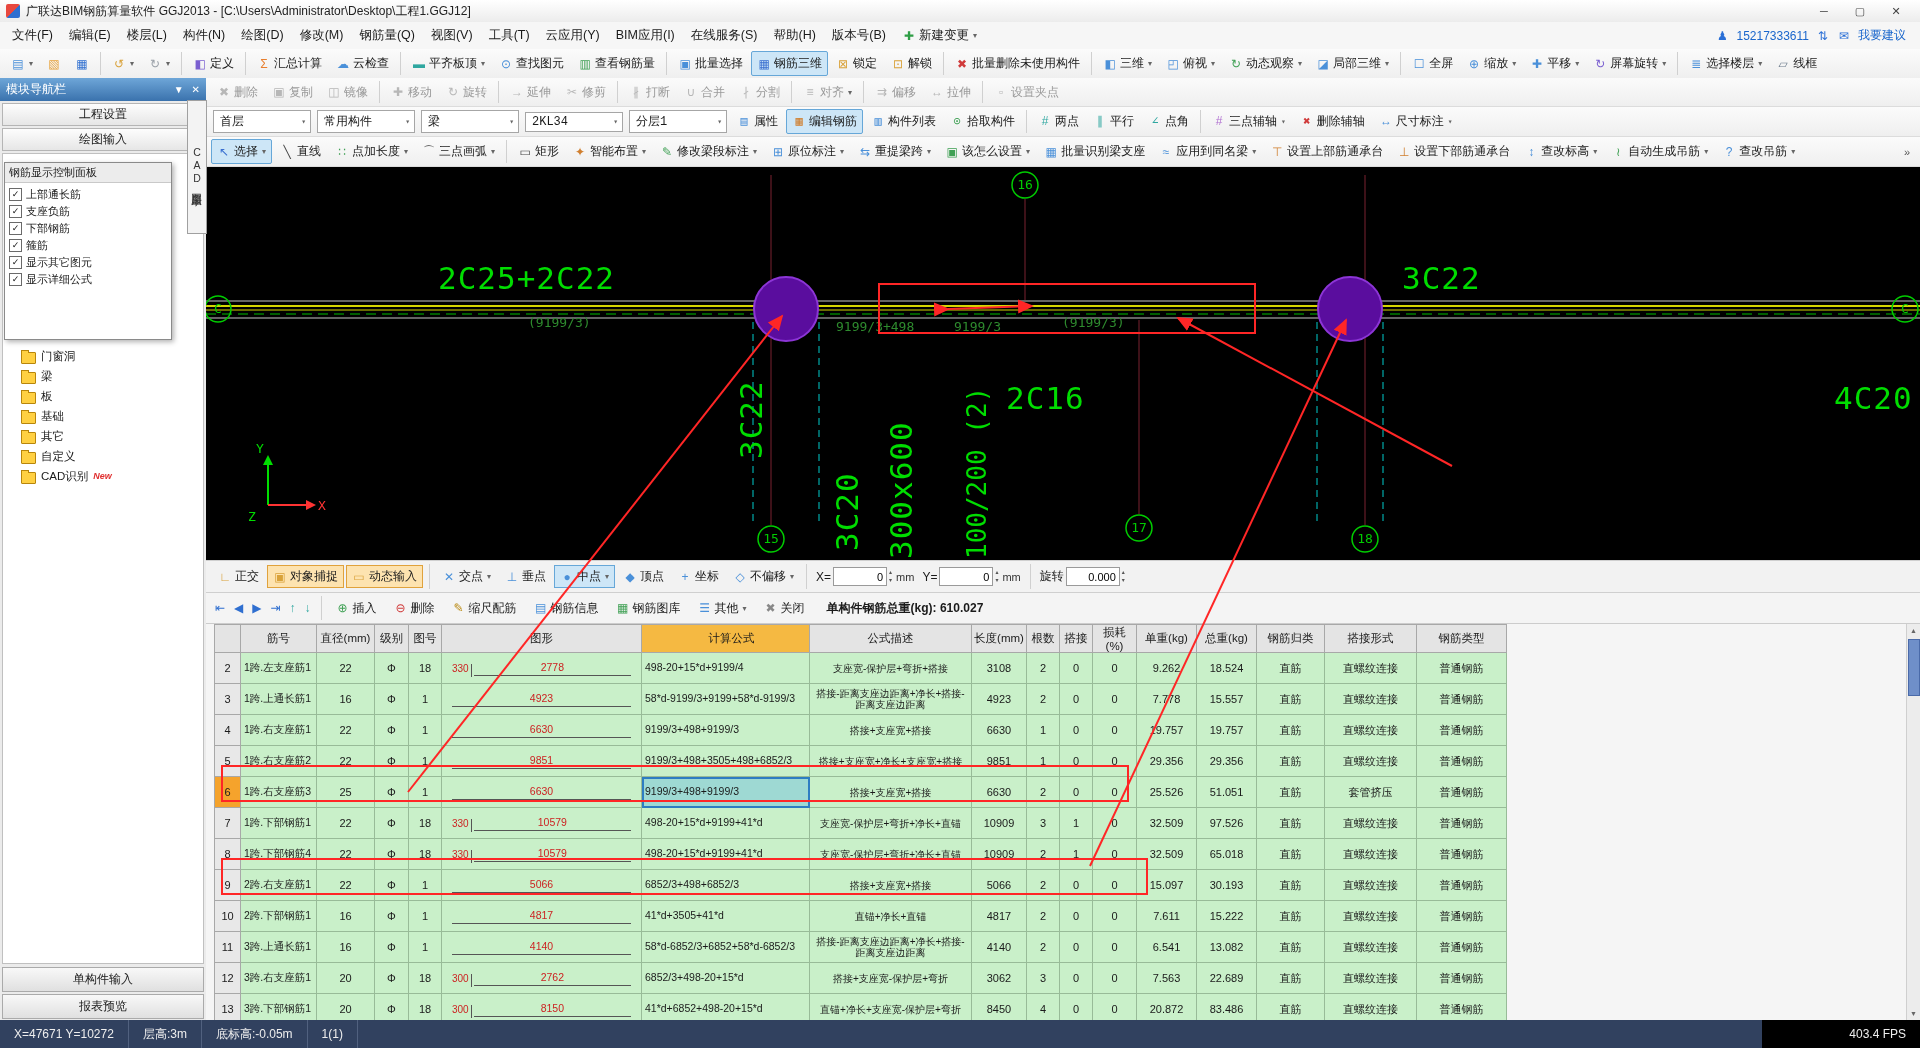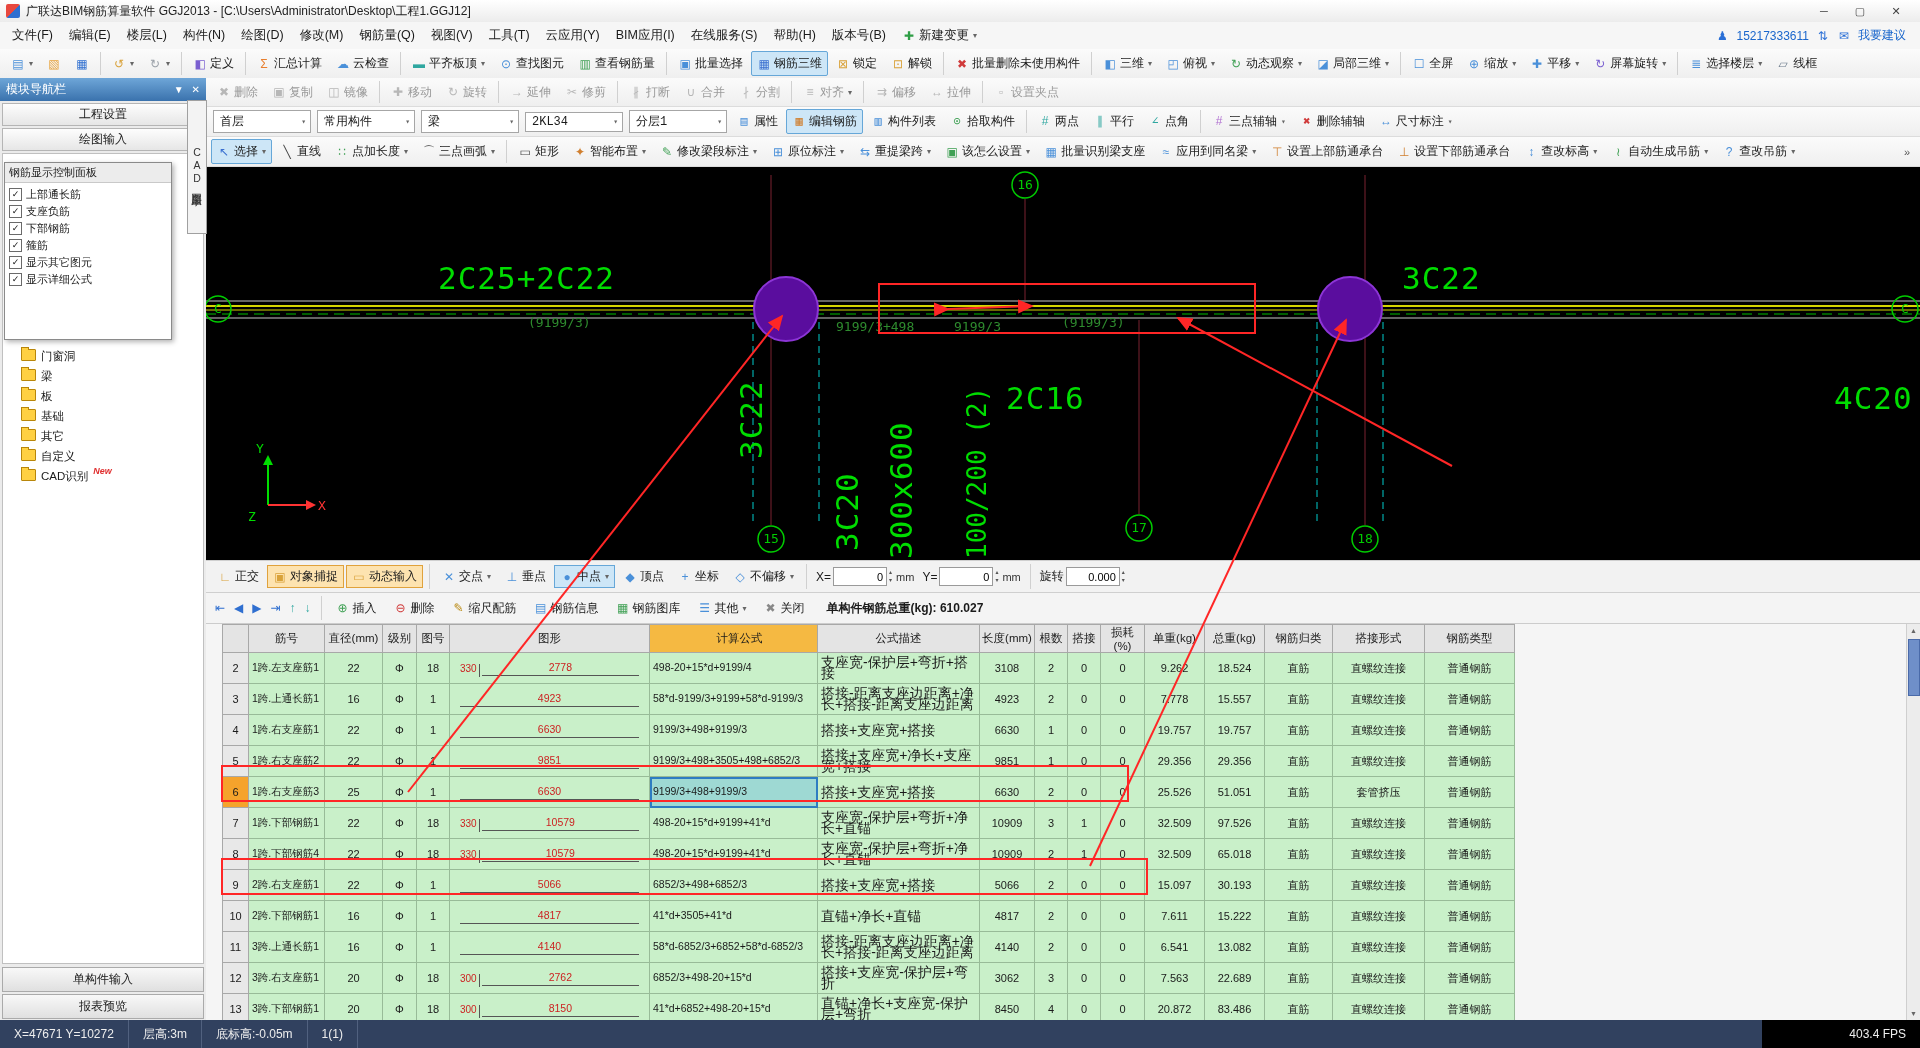--- a/index.html
+++ b/index.html
@@ -42,21 +42,21 @@
           text-align:center;padding:2px 0;font-size:12px;flex:none;}
   .lp-tree{flex:1;background:#fff;border:1px solid #c0c0c0;margin:2px;position:relative;overflow:hidden;}
   .display-panel{position:absolute;left:1px;top:8px;width:166px;height:176px;background:#fff;
                  border:1px solid #8a8a8a;box-shadow:2px 2px 5px rgba(0,0,0,.3);z-index:3;}
   .dp-title{background:#ececec;border-bottom:1px solid #c9c9c9;font-size:11px;padding:2px 4px;}
   #dp-checks{padding:3px 2px;}
   .chk{display:flex;align-items:center;gap:4px;font-size:11px;padding:1px 2px;}
   .cb{width:11px;height:11px;border:1px solid #6a6a6a;background:#fff;font-size:9px;line-height:10px;
       text-align:center;color:#111;flex:none;}
   .tree{position:absolute;top:192px;left:4px;right:2px;}
-  .titem{display:flex;align-items:flex-start;gap:5px;font-size:11.5px;padding:2.5px 0 2.5px 14px;}
+  .titem{display:flex;align-items:flex-end;gap:5px;font-size:11.5px;padding:2.5px 0 2.5px 14px;}
   .folder{width:13px;height:10px;background:#ffd042;border:1px solid #b8860b;border-radius:1px;
           position:relative;flex:none;}
   .folder::before{content:"";position:absolute;left:-1px;top:-3px;width:6px;height:2px;background:#ffd042;
                   border:1px solid #b8860b;border-bottom:none;}
   .newbadge{color:#e03030;font-size:9px;font-style:italic;font-weight:bold;transform:translateY(-3px);}
   .lp-btn2{margin:1px 2px;background:linear-gradient(#f8f8f8,#e0e0e0);border:1px solid #aaa;
            text-align:center;padding:3px 0;font-size:12px;flex:none;}
   .cadtab{position:absolute;left:187px;top:100px;width:18px;height:132px;background:#f3f3f3;
           border:1px solid #a0a0a0;writing-mode:vertical-rl;text-orientation:upright;font-size:10.5px;
           letter-spacing:1px;display:flex;align-items:center;justify-content:center;color:#333;z-index:6;}
@@ -84,29 +84,29 @@
   .spin{display:inline-flex;flex-direction:column;line-height:7px;}
   .spin span{font-size:6px;color:#555;height:8px;}
   .unit{font-size:11px;color:#333;margin-left:2px;}
   
   .ttb{height:30px;display:flex;align-items:center;gap:3px;background:#f4f4f4;
        border-bottom:1px solid #cccccc;padding:0 6px;flex:none;}
   .navic{padding:2px 3px;}
   .total{margin-left:12px;font-size:12px;font-weight:bold;}
   
   .tablewrap{flex:1;background:#f5f5f5;position:relative;overflow:hidden;}
-  table{border-collapse:collapse;table-layout:fixed;margin-left:16px;}
+  table{border-collapse:collapse;table-layout:fixed;margin-left:8px;}
   th{background:#e4e4e4;border:1px solid #a8a8a8;font-weight:normal;font-size:11.5px;height:24px;padding:0 2px;}
   th.th-formula{background:#f5b942;padding-left:14px;}
   td{border:1px solid #98bb98;background:#c9f0c9;text-align:center;font-size:11px;padding:0 2px;
      height:30px;overflow:hidden;}
   td.rownum{background:#e8e8e8;border-color:#a8a8a8;font-size:11px;}
   td.rownum.rsel{background:#f5a32c;}
   td.tname{text-align:left;font-size:10.5px;line-height:11.5px;padding:0 3px;}
-  td.tdesc{text-align:left;font-size:14px;line-height:11px;padding:0 3px;}
+  td.tdesc{text-align:center;font-size:10px;line-height:11px;padding:0 3px;}
   td.formula{font-size:10.5px;text-align:left;padding:0 3px;line-height:11.5px;}
   td.formula.fsel{background:#9ed9d3;outline:2px solid #2d7dc2;outline-offset:-2px;}
   .shape{display:flex;align-items:center;gap:2px;padding:0 8px;}
   .leg{color:#cc2222;font-size:10px;flex:none;}
   .vtick{width:0;border-left:1.5px solid #555;height:13px;margin-bottom:-4px;flex:none;}
   .hbar{flex:1;border-bottom:1.5px solid #555;text-align:center;height:14px;}
   .slen{color:#cc2222;font-style:normal;font-size:10.5px;}
   .vscroll{position:absolute;top:0;right:0;bottom:0;width:13px;background:#ececec;border-left:1px solid #cfcfcf;}
   .varrow{height:13px;font-size:7px;text-align:center;color:#666;line-height:13px;}
   .vdown{position:absolute;bottom:0;left:0;right:0;}

